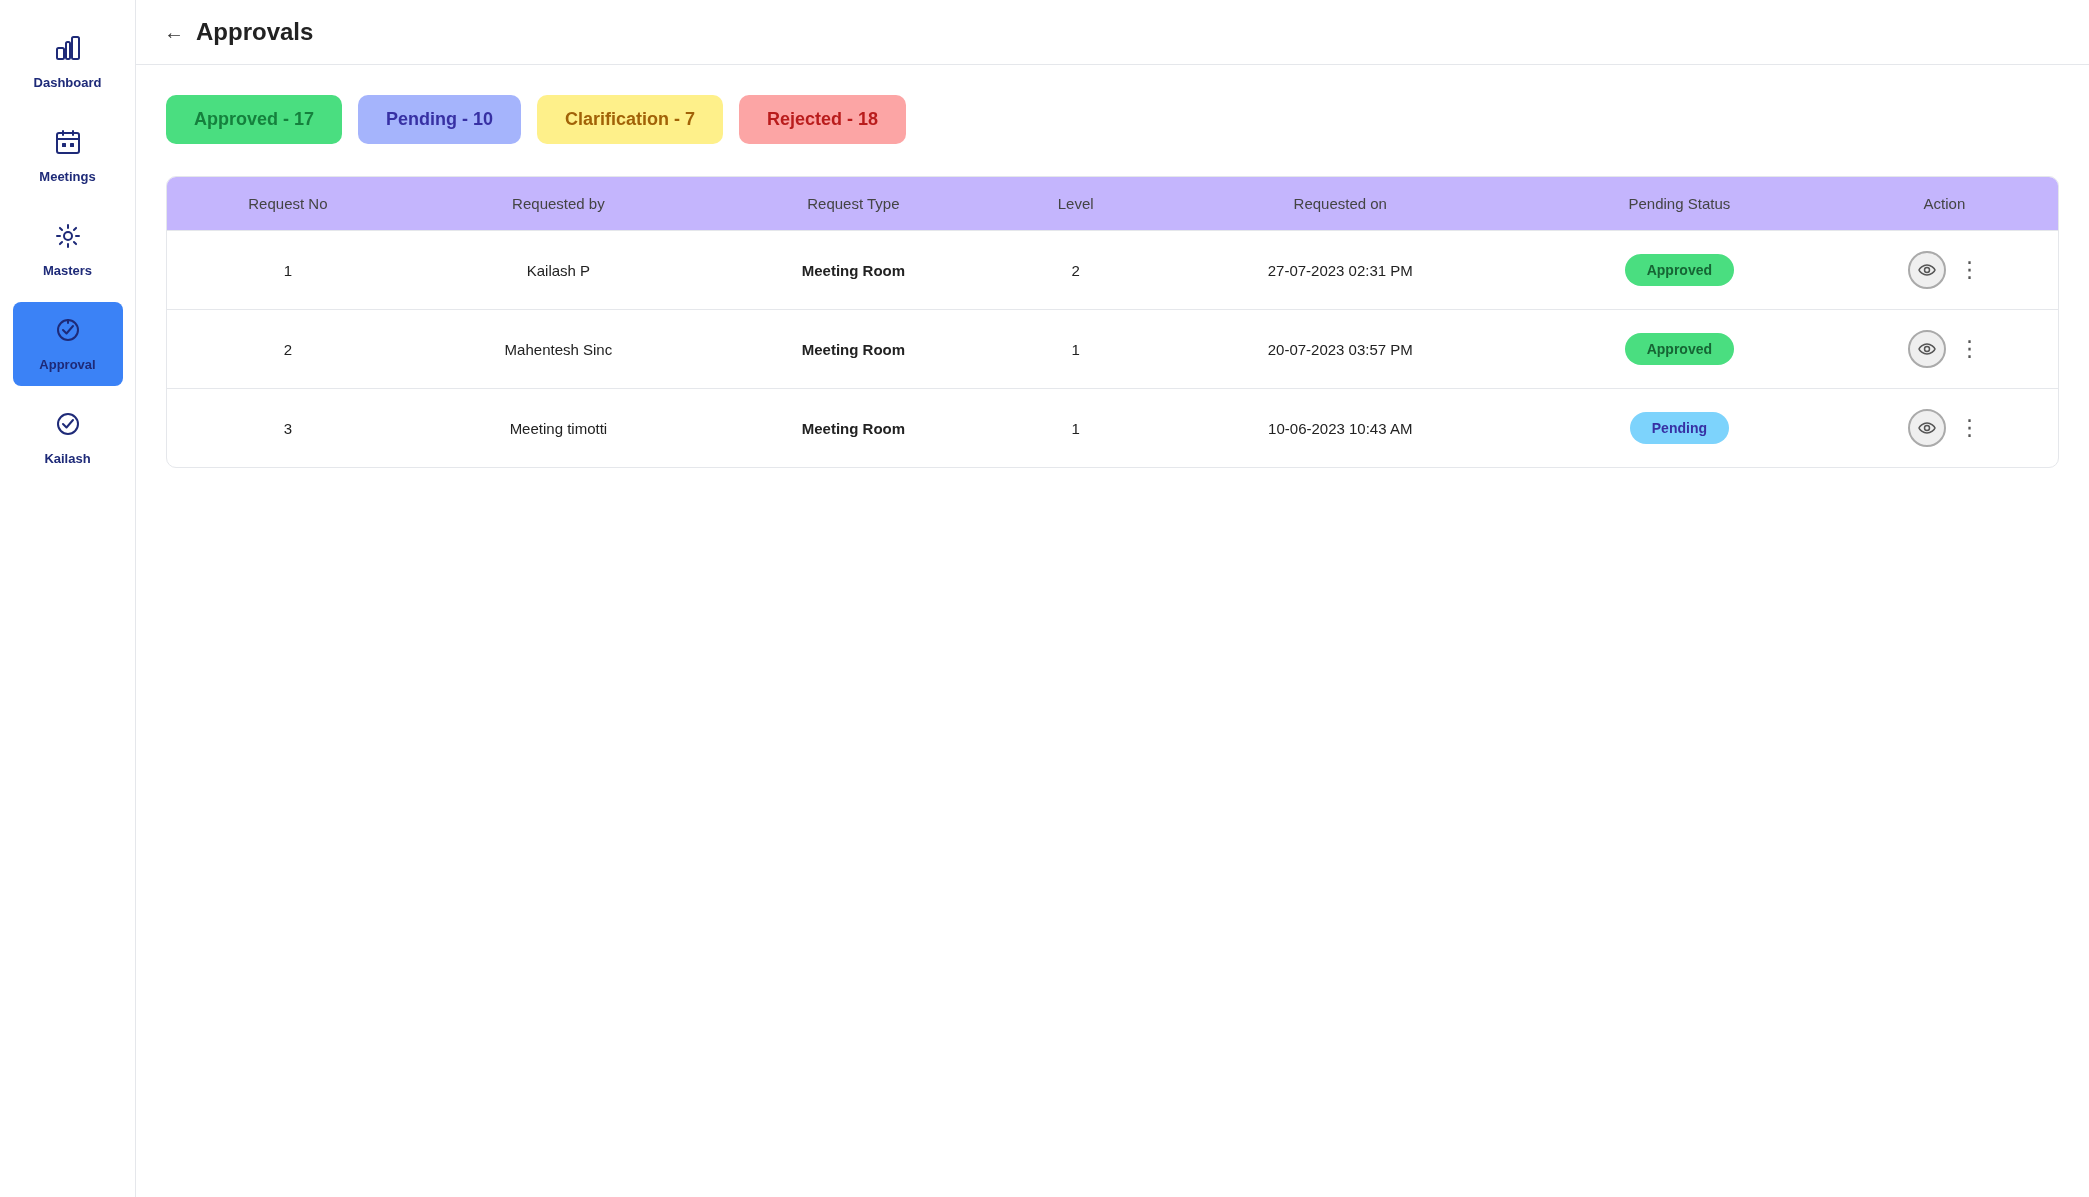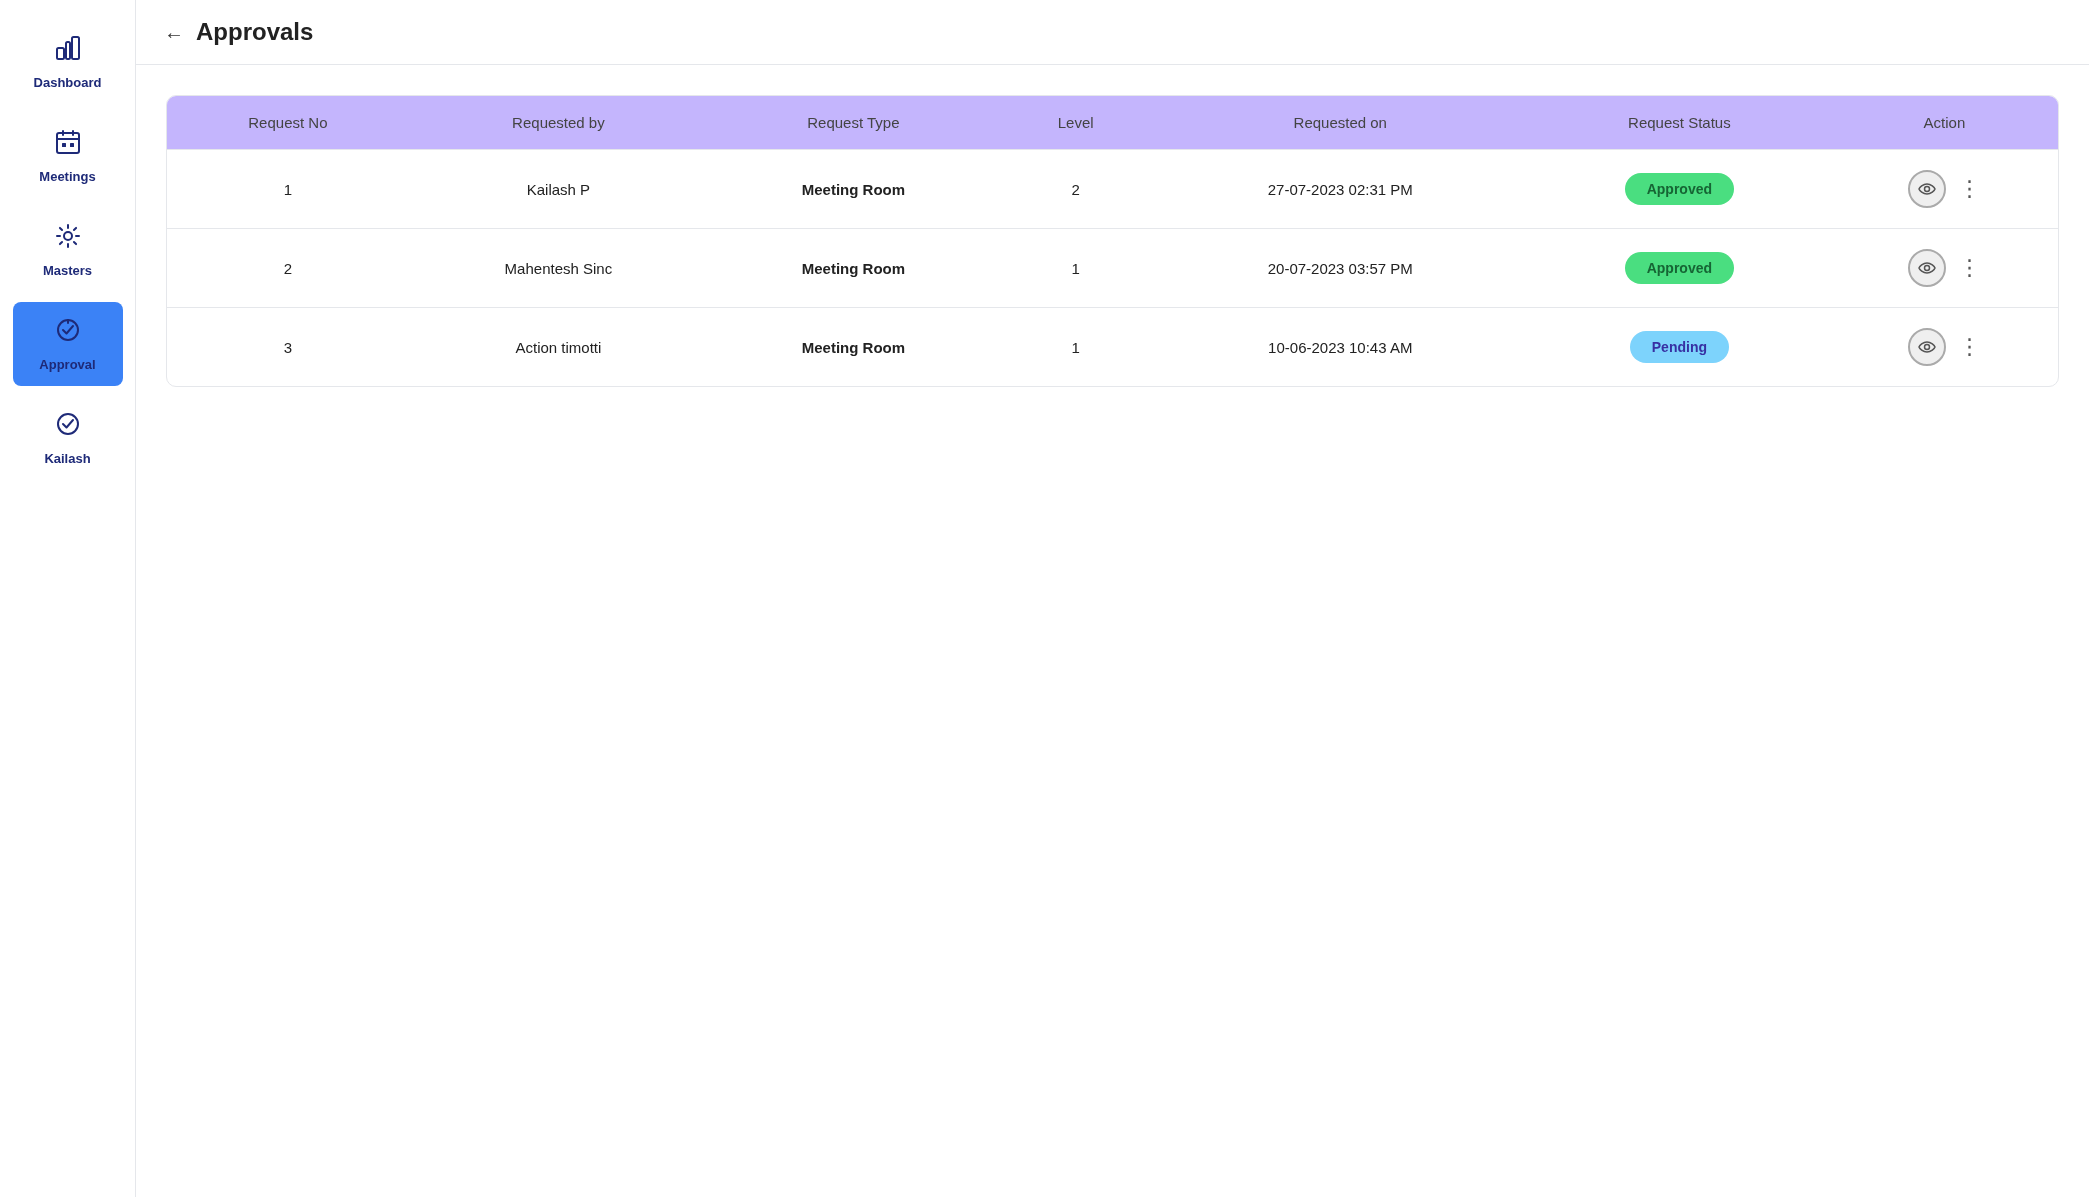--- a/index.html
+++ b/index.html
@@ -259,31 +259,37 @@
 
 <div class="main">
 
   <div class="header">
     <span class="back-btn">←</span>
     <span class="page-title">Approvals</span>
   </div>
 
   <div class="content">
 
+    <div class="stats-row">
+      <div class="stat-badge approved">Approved - 17</div>
+      <div class="stat-badge pending">Pending - 10</div>
+      <div class="stat-badge clarification">Clarification - 7</div>
+      <div class="stat-badge rejected">Rejected - 18</div>
+    </div>
 
     <div class="table-container">
       <table>
         <thead>
           <tr>
             <th>Request No</th>
             <th>Requested by</th>
             <th>Request Type</th>
             <th>Level</th>
             <th>Requested on</th>
-            <th>Request Status</th>
+            <th>Pending Status</th>
             <th>Action</th>
           </tr>
         </thead>
         <tbody id="table-body">
         <tr>
       <td>1</td>
       <td>Kailash P</td>
       <td><strong>Meeting Room</strong></td>
       <td>2</td>
       <td>27-07-2023 02:31 PM</td>
@@ -318,21 +324,21 @@
               <path d="M9 1C5 1 1.5 4.5 1 6c0.5 1.5 4 5 8 5s7.5-3.5 8-5c-0.5-1.5-4-5-8-5z" stroke="#555" stroke-width="1.5" fill="none"></path>
               <circle cx="9" cy="6" r="2.5" stroke="#555" stroke-width="1.5" fill="none"></circle>
             </svg>
           </button>
           <span class="dots-btn">⋮</span>
         </div>
       </td>
     </tr>
             <tr>
       <td>3</td>
-      <td>Action timotti</td>
+      <td>Meeting timotti</td>
       <td><strong>Meeting Room</strong></td>
       <td>1</td>
       <td>10-06-2023 10:43 AM</td>
       <td>
         <span class="status-badge pending">Pending</span>
       </td>
       <td>
         <div class="action-cell">
           <button class="eye-btn" title="View">
             <svg width="18" height="12" viewBox="0 0 18 12" fill="none" xmlns="http://www.w3.org/2000/svg">

